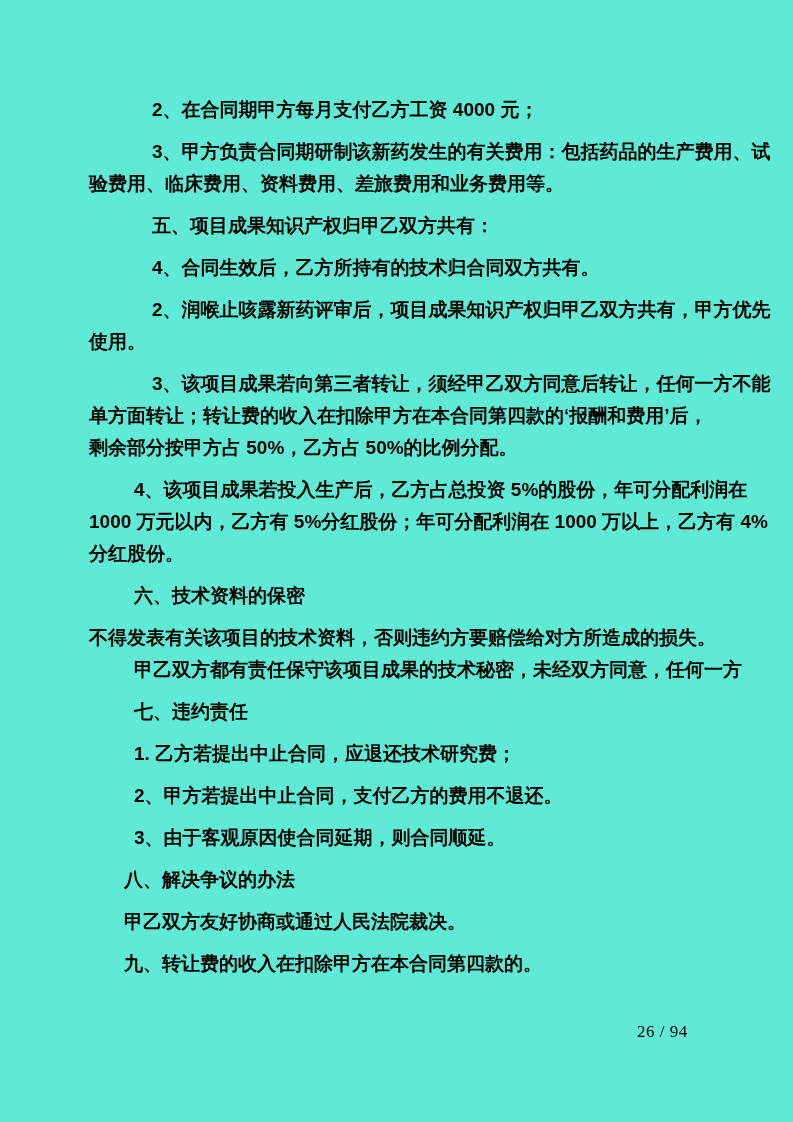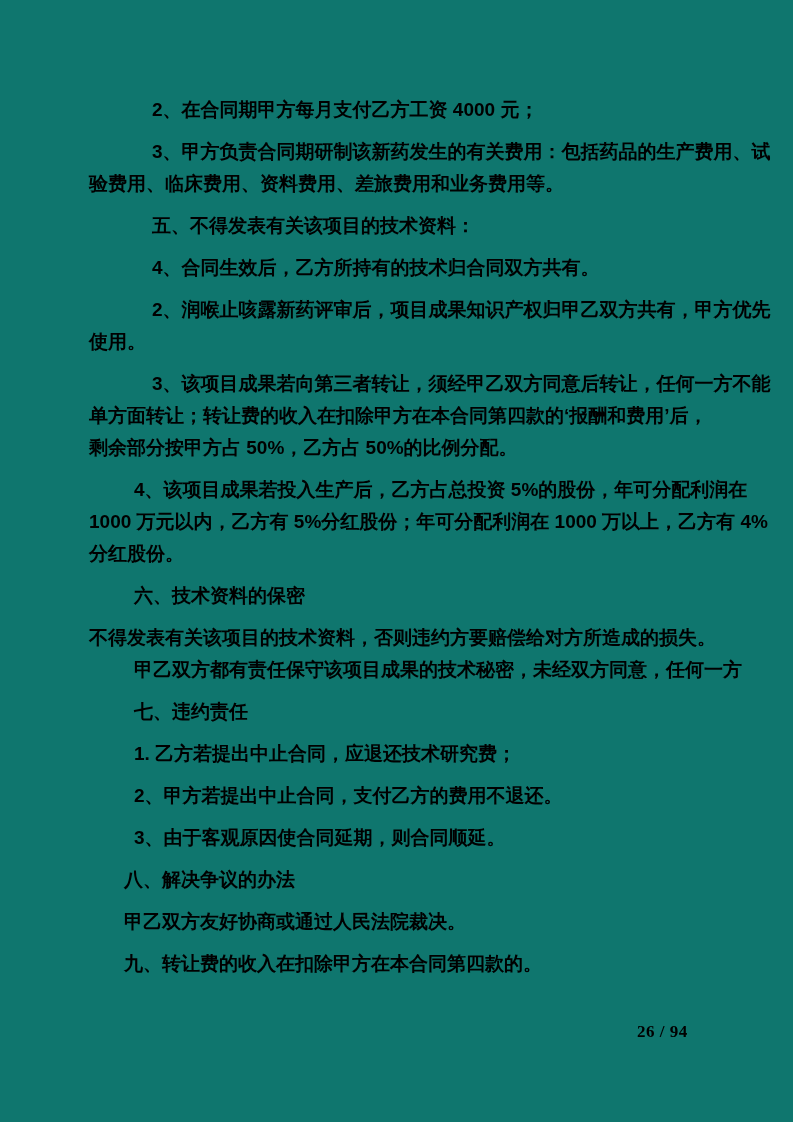--- a/index.html
+++ b/index.html
@@ -1,20 +1,20 @@
 <!DOCTYPE html>
 <html><head>
 <meta charset="utf-8">
 <style>
   html, body { margin: 0; padding: 0; background: #ffffff; }
   .page {
     position: relative;
     width: 793px;
     height: 1122px;
-    background: #0f766e;
+    background: #5eead4;
     overflow: hidden;
     font-family: "Liberation Sans", sans-serif;
   }
   .content {
     position: absolute;
     left: 89px;
     top: 94px;
     width: 616px;
   }
   .para { margin: 0 0 10px 0; }
@@ -32,42 +32,42 @@
   }
   .ind-a { padding-left: 63px; }
   .ind-b { padding-left: 45px; }
   .ind-c { padding-left: 35px; }
   .page-number {
     position: absolute;
     left: 637px;
     top: 1022px;
     font-family: "Liberation Serif", serif;
     font-size: 17px;
-    font-weight: 700;
+    font-weight: 400;
     color: #000000;
     letter-spacing: 0.5px;
   }
 </style>
 </head>
 <body>
 
 <div class="page">
   <div class="content">
 
     <div class="para">
       <div class="line first ind-a">2、在合同期甲方每月支付乙方工资 4000 元；</div>
     </div>
 
     <div class="para">
       <div class="line first ind-a fill">3、甲方负责合同期研制该新药发生的有关费用：包括药品的生产费用、试</div>
       <div class="line">验费用、临床费用、资料费用、差旅费用和业务费用等。</div>
     </div>
 
     <div class="para">
-      <div class="line first ind-a">五、不得发表有关该项目的技术资料：</div>
+      <div class="line first ind-a">五、项目成果知识产权归甲乙双方共有：</div>
     </div>
 
     <div class="para">
       <div class="line first ind-a">4、合同生效后，乙方所持有的技术归合同双方共有。</div>
     </div>
 
     <div class="para">
       <div class="line first ind-a fill">2、润喉止咳露新药评审后，项目成果知识产权归甲乙双方共有，甲方优先</div>
       <div class="line">使用。</div>
     </div>

